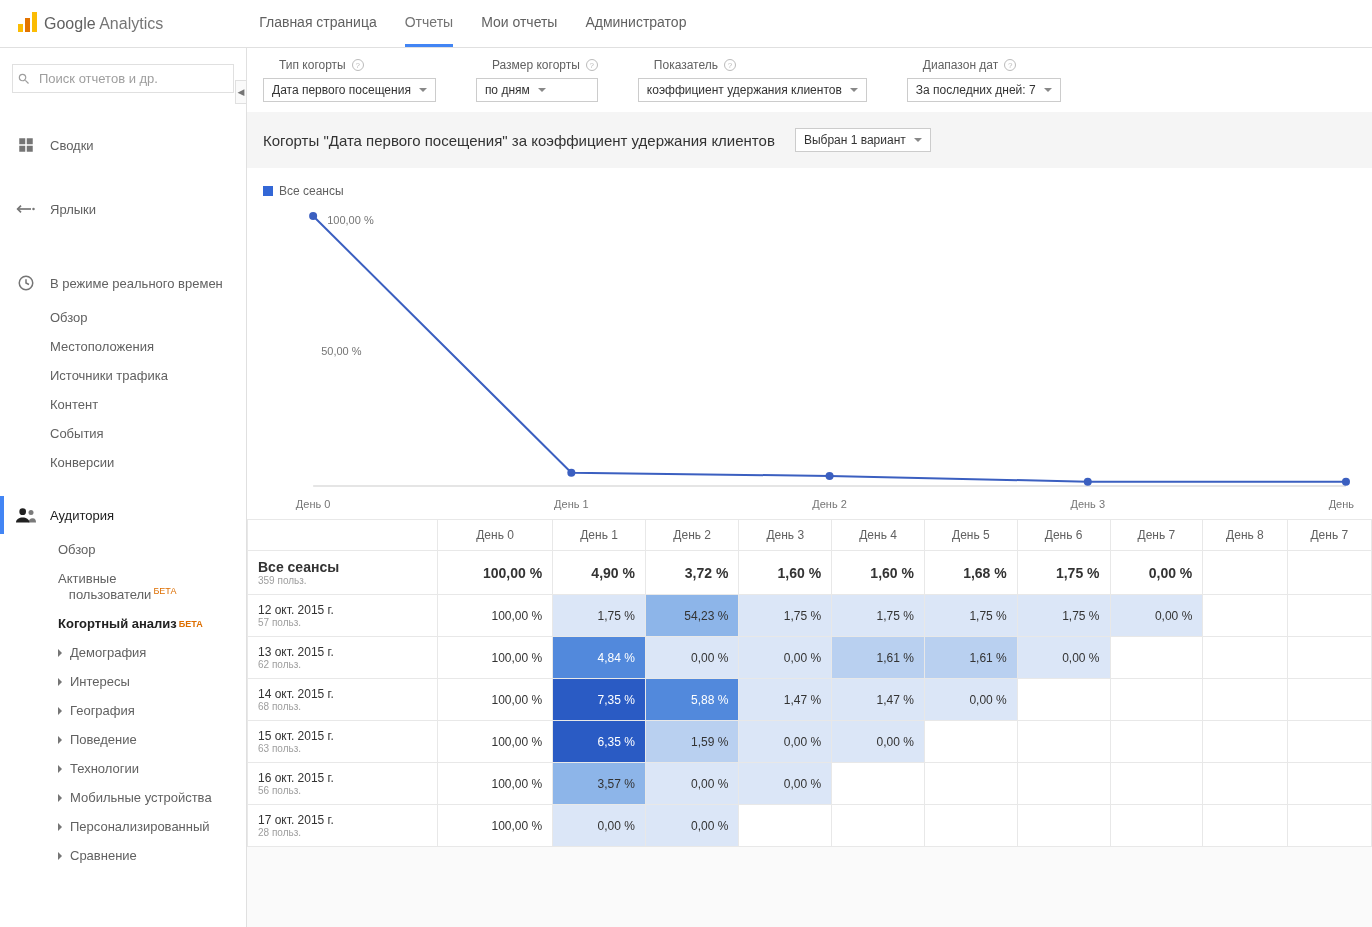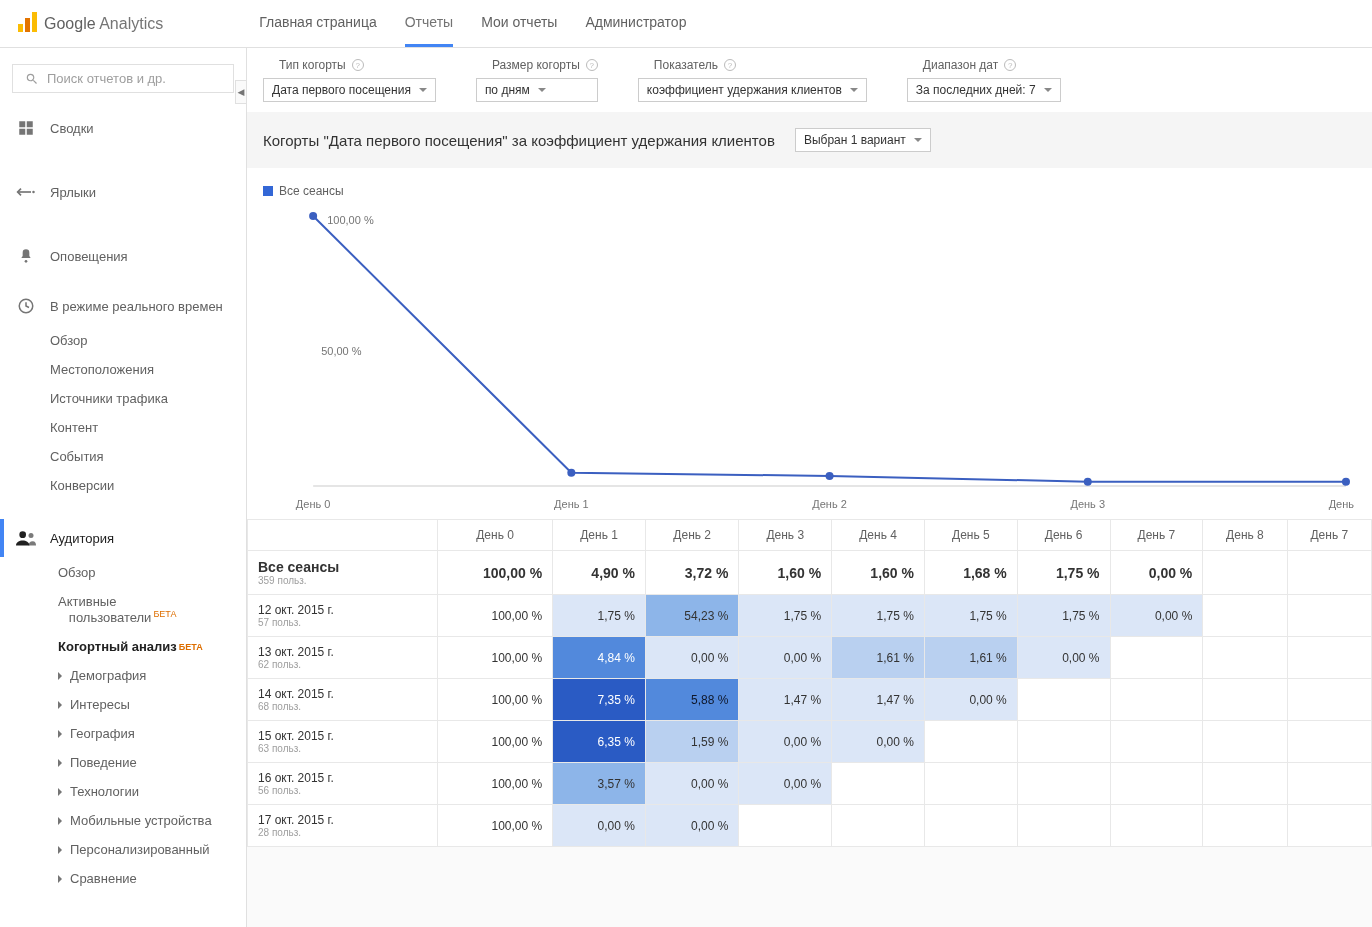--- a/index.html
+++ b/index.html
@@ -8,21 +8,21 @@
 .logo { display: flex; align-items: center; gap: 4px; margin-right: 60px; }
 .logo-icon-svg { width: 24px; height: 24px; }
 .logo-text { font-size: 16px; color: #757575; }
 .logo-text b { color: #616161; font-weight: 500; }
 .nav-tabs { display: flex; gap: 28px; height: 100%; }
 .nav-tab { display: flex; align-items: center; height: 100%; color: #616161; font-size: 14px; border-bottom: 3px solid transparent; cursor: pointer; }
 .nav-tab.active { color: #737373; border-bottom-color: #4285f4; }
 .layout { display: flex; height: calc(927px - 48px); }
 .sidebar { width: 247px; background: #fff; border-right: 1px solid #e0e0e0; padding: 16px 0; overflow-y: auto; position: relative; }
 .collapse-handle { position: absolute; top: 32px; right: -1px; width: 12px; height: 24px; background: #fafafa; border: 1px solid #e0e0e0; display: flex; align-items: center; justify-content: center; font-size: 9px; color: #757575; cursor: pointer; }
-.search-box { margin: 0 12px 15px; border: 1px solid #e0e0e0; display: flex; align-items: center; padding: 6px 12px; font-size: 13px; color: #9e9e9e; }
+.search-box { margin: 0 12px 32px; border: 1px solid #e0e0e0; display: flex; align-items: center; padding: 6px 4px; font-size: 13px; color: #9e9e9e; }
 .search-box svg { width: 14px; height: 14px; margin-right: 8px; fill: #9e9e9e; }
 .side-item { display: flex; align-items: center; padding: 10px 16px; color: #616161; font-size: 13px; cursor: pointer; gap: 14px; }
 .side-item.active { color: #212121; font-weight: 500; }
 .side-active-bar { position: absolute; left: 0; width: 4px; height: 38px; background: #4285f4; }
 .side-icon { width: 20px; height: 20px; display: inline-flex; align-items: center; justify-content: center; }
 .side-sub { padding: 7px 16px 7px 58px; color: #616161; font-size: 13px; cursor: pointer; display: flex; align-items: center; }
 .side-sub.tight { padding-left: 50px; }
 .side-sub.active { font-weight: 700; color: #212121; }
 .chev { display: inline-block; width: 0; height: 0; border-left: 4px solid #757575; border-top: 4px solid transparent; border-bottom: 4px solid transparent; margin-right: 8px; }
 .beta { font-size: 9px; color: #dd6e00; margin-left: 2px; vertical-align: super; }
@@ -98,29 +98,20 @@
           <span class="side-icon">
             <svg width="20" height="14" viewBox="0 0 24 14" fill="none" stroke="#757575" stroke-width="2">
               <line x1="2" y1="7" x2="18" y2="7"></line>
               <polyline points="6,3 2,7 6,11"></polyline>
               <circle cx="21" cy="7" r="1.5" fill="#757575" stroke="none"></circle>
             </svg>
           </span>
           <span>Ярлыки</span>
         </div>
         <div style="height: 24px;"></div>
-        <div class="side-item">
-          <span class="side-icon">
-            <svg width="16" height="20" viewBox="0 0 24 24" fill="#757575">
-              <path d="M12 2a5 5 0 00-5 5v5l-2 3h14l-2-3V7a5 5 0 00-5-5z"></path>
-              <circle cx="12" cy="20" r="2"></circle>
-            </svg>
-          </span>
-          <span>Оповещения</span>
-        </div>
         <div style="height: 10px;"></div>
         <div class="side-item">
           <span class="side-icon">
             <svg width="18" height="18" viewBox="0 0 24 24" fill="none" stroke="#757575" stroke-width="2">
               <circle cx="12" cy="12" r="9"></circle>
               <polyline points="12,7 12,12 16,14"></polyline>
             </svg>
           </span>
           <span>В режиме реального времен</span>
         </div>
@@ -329,21 +320,21 @@
             <td class="cell" style="background:#ffffff;color:#333"></td>
             <td class="cell" style="background:#ffffff;color:#333"></td>
           </tr>
           <tr>
             <td class="row-label">
               <div>14 окт. 2015 г.</div>
               <div class="sub">68 польз.</div>
             </td>
             <td class="cell" style="background:#ffffff;color:#333">100,00 %</td>
             <td class="cell" style="background:#2a5bc4;color:#fff">7,35 %</td>
-            <td class="cell" style="background:#5289dc;color:#0f172a">5,88 %</td>
+            <td class="cell" style="background:#5289dc;color:#ffffff">5,88 %</td>
             <td class="cell" style="background:#dbe6f7;color:#333">1,47 %</td>
             <td class="cell" style="background:#dbe6f7;color:#333">1,47 %</td>
             <td class="cell" style="background:#dbe6f7;color:#333">0,00 %</td>
             <td class="cell" style="background:#ffffff;color:#333"></td>
             <td class="cell" style="background:#ffffff;color:#333"></td>
             <td class="cell" style="background:#ffffff;color:#333"></td>
             <td class="cell" style="background:#ffffff;color:#333"></td>
           </tr>
           <tr>
             <td class="row-label">

